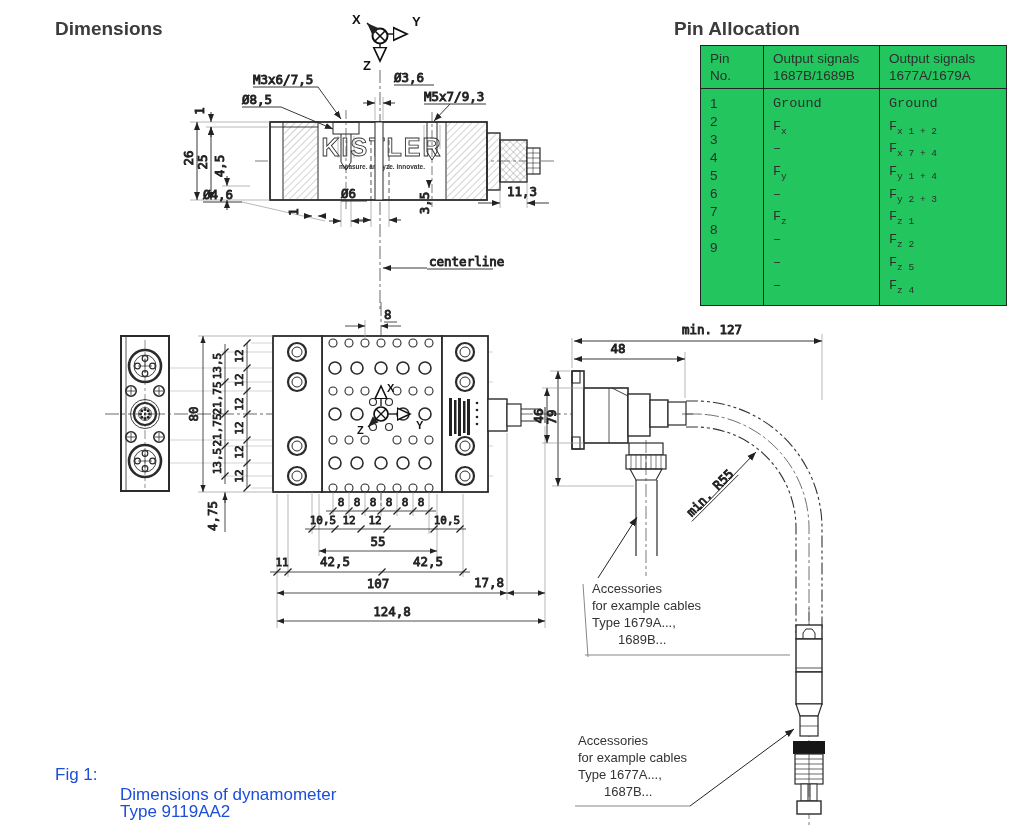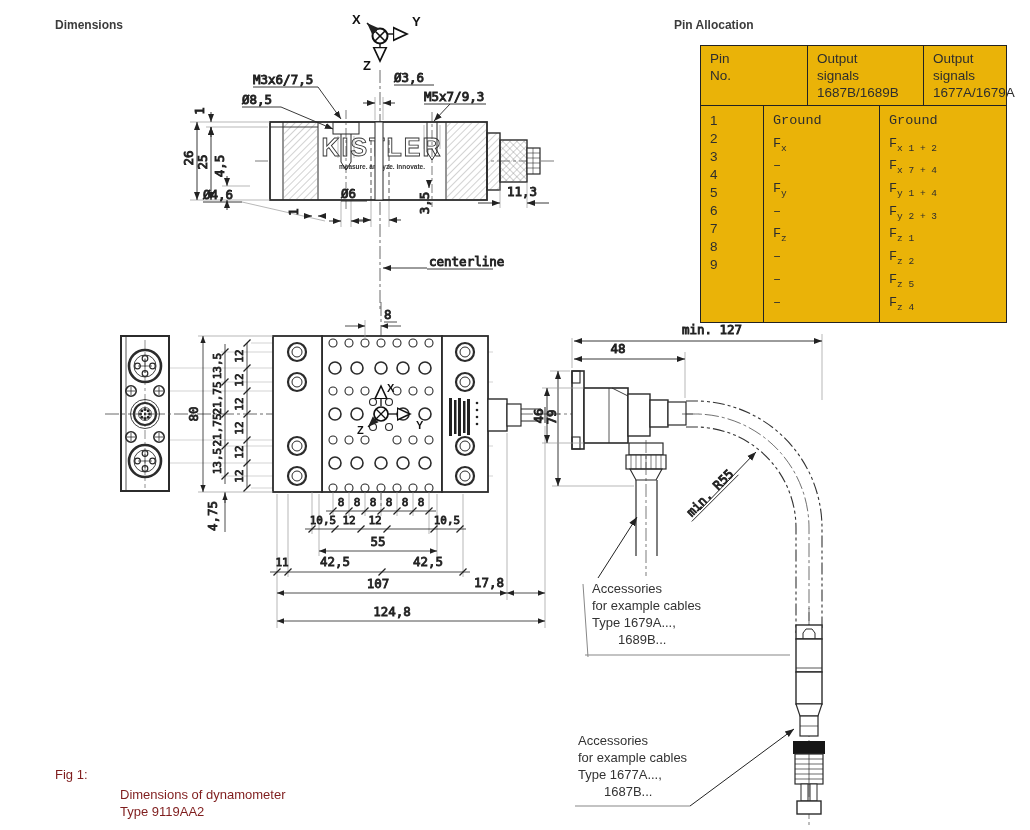--- a/index.html
+++ b/index.html
@@ -1,32 +1,32 @@
 <!DOCTYPE html>
 <html><head>
 <meta charset="utf-8">
 <style>
   html,body{margin:0;padding:0;background:#fff;width:1030px;height:830px;overflow:hidden;}
   body{font-family:"Liberation Sans",sans-serif;color:#333;position:relative;}
   .abs{position:absolute;}
-  .heading{font-size:12px;font-weight:bold;color:#3c3c3c;}
+  .heading{font-size:19px;font-weight:bold;color:#3c3c3c;}
   
   .pin-table{position:absolute;left:700px;top:45px;width:305px;border:1.4px solid #222;
-    font-size:13.5px;color:#2e2e2e;background:#eab308;}
+    font-size:13.5px;color:#2e2e2e;background:#22c55e;}
   .pt-row{display:grid;grid-template-columns:62px 116px 127px;}
   .pt-head{border-bottom:1.4px solid #222;}
   .pt-cell{padding:4px 0 4px 9px;line-height:17px;}
-  .pt-cell.c2,.pt-cell.c3{border-left:1.4px solid #222;margin-left:44px;}
+  .pt-cell.c2,.pt-cell.c3{border-left:1.4px solid #222;}
   .pt-body .c2,.pt-body .c3{border-left:1.4px solid #222;font-family:Liberation Mono, monospace;}
   .pt-body{display:grid;grid-template-columns:62px 116px 127px;}
   .pt-col{padding:6px 0 6px 0;}
   sub{font-size:9.5px;}
   .sigline{display:block;line-height:18px;padding-left:9px;}
   
-  .caption{font-size:13px;color:#7f1d1d;line-height:17px;}
+  .caption{font-size:17px;color:#1d4ed8;line-height:17px;}
   
   .dtx{font-family:"DejaVu Sans Mono",monospace;font-size:12.5px;fill:#222;}
   .dtx-s{font-family:"DejaVu Sans Mono",monospace;font-size:11px;fill:#222;}
   .axl{font-family:"Liberation Sans",sans-serif;font-weight:bold;font-size:13px;fill:#111;}
   .axs{font-family:"Liberation Sans",sans-serif;font-weight:bold;font-size:11px;fill:#111;}
   .ann{font-family:"Liberation Sans",sans-serif;font-size:13px;fill:#333;}
   .logo{font-family:"Liberation Sans",sans-serif;font-weight:bold;font-size:25px;
         fill:none;stroke:#333;stroke-width:0.9;letter-spacing:2px;}
   .tag{font-family:"Liberation Sans",sans-serif;font-weight:bold;font-size:6.5px;fill:#333;}
 </style>

